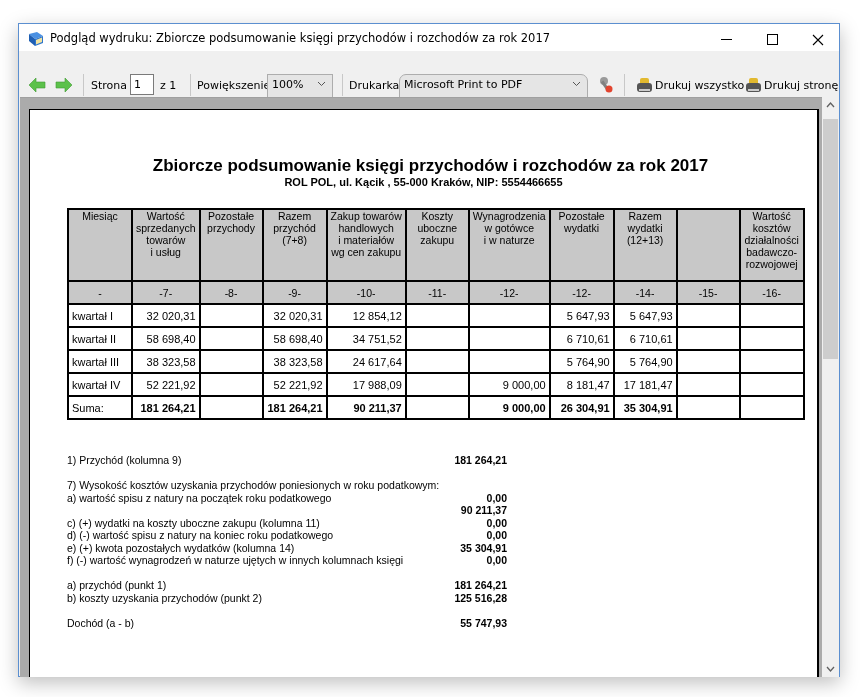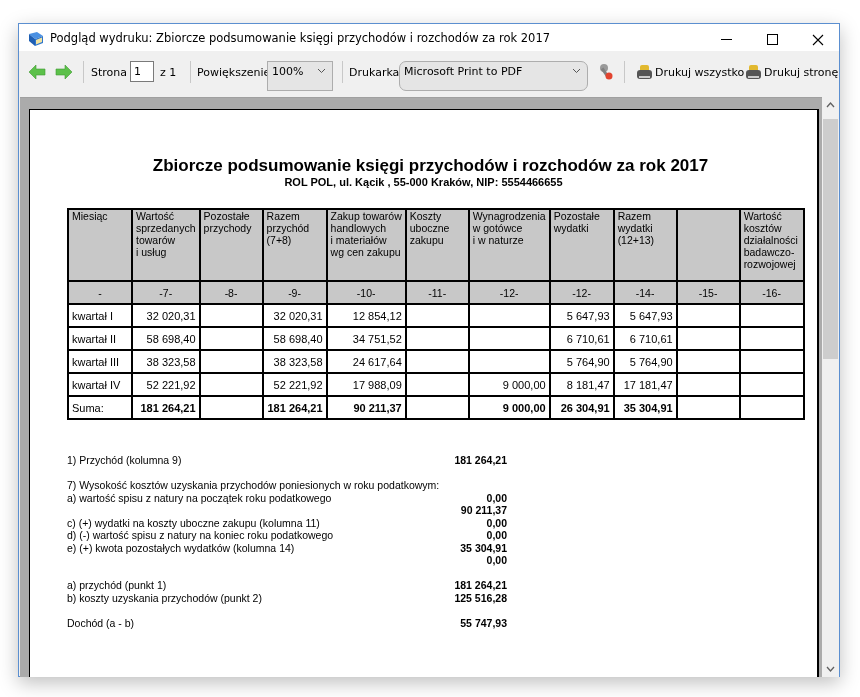--- a/index.html
+++ b/index.html
@@ -5,35 +5,35 @@
   * { box-sizing: border-box; }
   html, body { margin:0; padding:0; }
   body { width:860px; height:697px; background:#ffffff; position:relative; overflow:hidden;
          font-family:"Liberation Sans", sans-serif; }
   .window { position:absolute; left:18px; top:23px; width:822px; height:654px; background:#f0f0f0;
             border:1px solid #5b8fd0; box-shadow:0 6px 18px rgba(0,0,0,0.25); }
   .titlebar { position:absolute; left:0; top:0; width:100%; height:27px; background:#ffffff; }
   .app-icon { position:absolute; left:8px; top:7px; width:18px; height:16px; }
   .title-text { position:absolute; left:31px; top:7px; font-size:12.5px; color:#000; font-family:"DejaVu Sans", sans-serif; font-size:11.5px; }
   .win-btn { position:absolute; top:0; width:46px; height:31px; display:flex; align-items:center; justify-content:center; }
-  .toolbar { position:absolute; left:0; top:27px; width:100%; height:42px; background:#f0f0f0; }
+  .toolbar { position:absolute; left:0; top:40px; width:100%; height:42px; background:#f0f0f0; }
   .tb-item { position:absolute; top:10px; height:22px; display:flex; align-items:center; font-size:11px; color:#000; font-family:"DejaVu Sans", sans-serif; }
   .sep { position:absolute; top:10px; width:1px; height:22px; background:#c8c8c8; }
   .page-input { position:absolute; top:10px; width:24px; height:21px; background:#fff; border:1px solid #7a7a7a; font-size:11px; padding:2px 3px; font-family:"DejaVu Sans", sans-serif; }
   .combo { position:absolute; top:10px; height:30px; background:#e5e5e5; border:1px solid #adadad; font-size:11px; padding:3px 4px; font-family:"DejaVu Sans", sans-serif; }
   .combo .chev { position:absolute; right:6px; top:3px; }
   .preview { position:absolute; left:1px; top:73px; width:803px; height:580px; background:#ababab; border-top:1px solid #a0a0a0; overflow:hidden; }
   .page { position:absolute; left:9px; top:11px; width:790px; height:600px; background:#fff; border:1px solid #000; border-right:2px solid #000; }
   .scrollbar { position:absolute; right:0; top:73px; width:17px; height:580px; background:#f0f0f0; }
   .scroll-thumb { position:absolute; left:1px; top:22px; width:15px; height:240px; background:#cdcdcd; }
   .doc-title { position:absolute; left:7px; width:100%; top:46px; text-align:center; font-weight:bold; font-size:17px; }
   .doc-sub { position:absolute; left:0; width:100%; top:66px; text-align:center; font-weight:bold; font-size:11px; }
   table.ksiega { position:absolute; left:37px; top:98px; border-collapse:collapse; font-size:11px; }
   table.ksiega td { border:2px solid #000; padding:0 3px; }
-  .hdr td { background:#c8c8c8; text-align:left; vertical-align:top; height:72px; padding-top:5px; line-height:12px; font-size:10.5px;margin-left:24px; }
+  .hdr td { background:#c8c8c8; text-align:center; vertical-align:top; height:72px; padding-top:5px; line-height:12px; font-size:10.5px;margin-left:24px; }
   .num td { background:#c8c8c8; text-align:center; height:23px; font-size:10.5px; }
   .row td { height:23px; text-align:right; }
   .row td.label { text-align:left; }
   .sum td { font-weight:bold; }
   .sum td.label { font-weight:normal; }
   .summary { position:absolute; left:37px; font-size:10.5px; width:440px; }
   .summary .line { position:relative; height:12.5px; line-height:12.5px; }
   .summary .val { position:absolute; right:0; top:0; font-weight:bold; }
 </style>
 </head>
@@ -278,21 +278,21 @@
 
       <div class="summary" id="summary" style="top:344px;">
           <div class="line"><span>1) Przychód (kolumna 9)</span><span class="val">181 264,21</span></div>
           <div class="line"><span></span><span class="val"></span></div>
           <div class="line"><span>7) Wysokość kosztów uzyskania przychodów poniesionych w roku podatkowym:</span><span class="val"></span></div>
           <div class="line"><span>a) wartość spisu z natury na początek roku podatkowego</span><span class="val">0,00</span></div>
           <div class="line"><span class="val">90 211,37</span></div>
           <div class="line"><span>c) (+) wydatki na koszty uboczne zakupu (kolumna 11)</span><span class="val">0,00</span></div>
           <div class="line"><span>d) (-) wartość spisu z natury na koniec roku podatkowego</span><span class="val">0,00</span></div>
           <div class="line"><span>e) (+) kwota pozostałych wydatków (kolumna 14)</span><span class="val">35 304,91</span></div>
-          <div class="line"><span class="val">0,00</span></div>
+          <div class="line"><span>f) (-) wartość wynagrodzeń w naturze ujętych w innych kolumnach księgi</span><span class="val">0,00</span></div>
           <div class="line"><span></span><span class="val"></span></div>
           <div class="line"><span>a) przychód (punkt 1)</span><span class="val">181 264,21</span></div>
           <div class="line"><span>b) koszty uzyskania przychodów (punkt 2)</span><span class="val">125 516,28</span></div>
           <div class="line"><span></span><span class="val"></span></div>
           <div class="line"><span>Dochód (a - b)</span><span class="val">55 747,93</span></div>
         </div>
     </div>
   </div>
 
   <div class="scrollbar">

